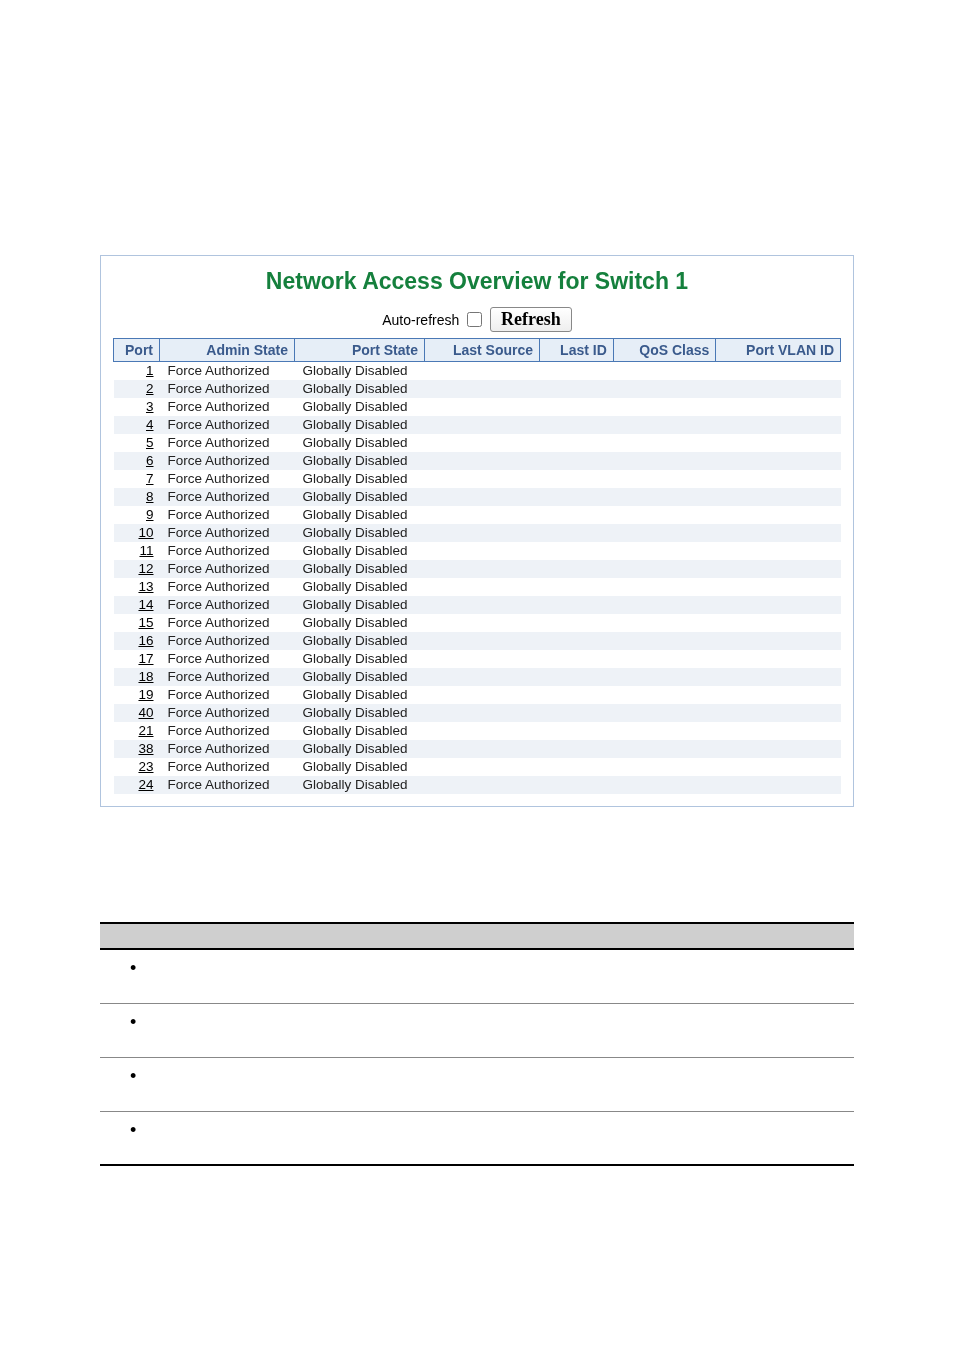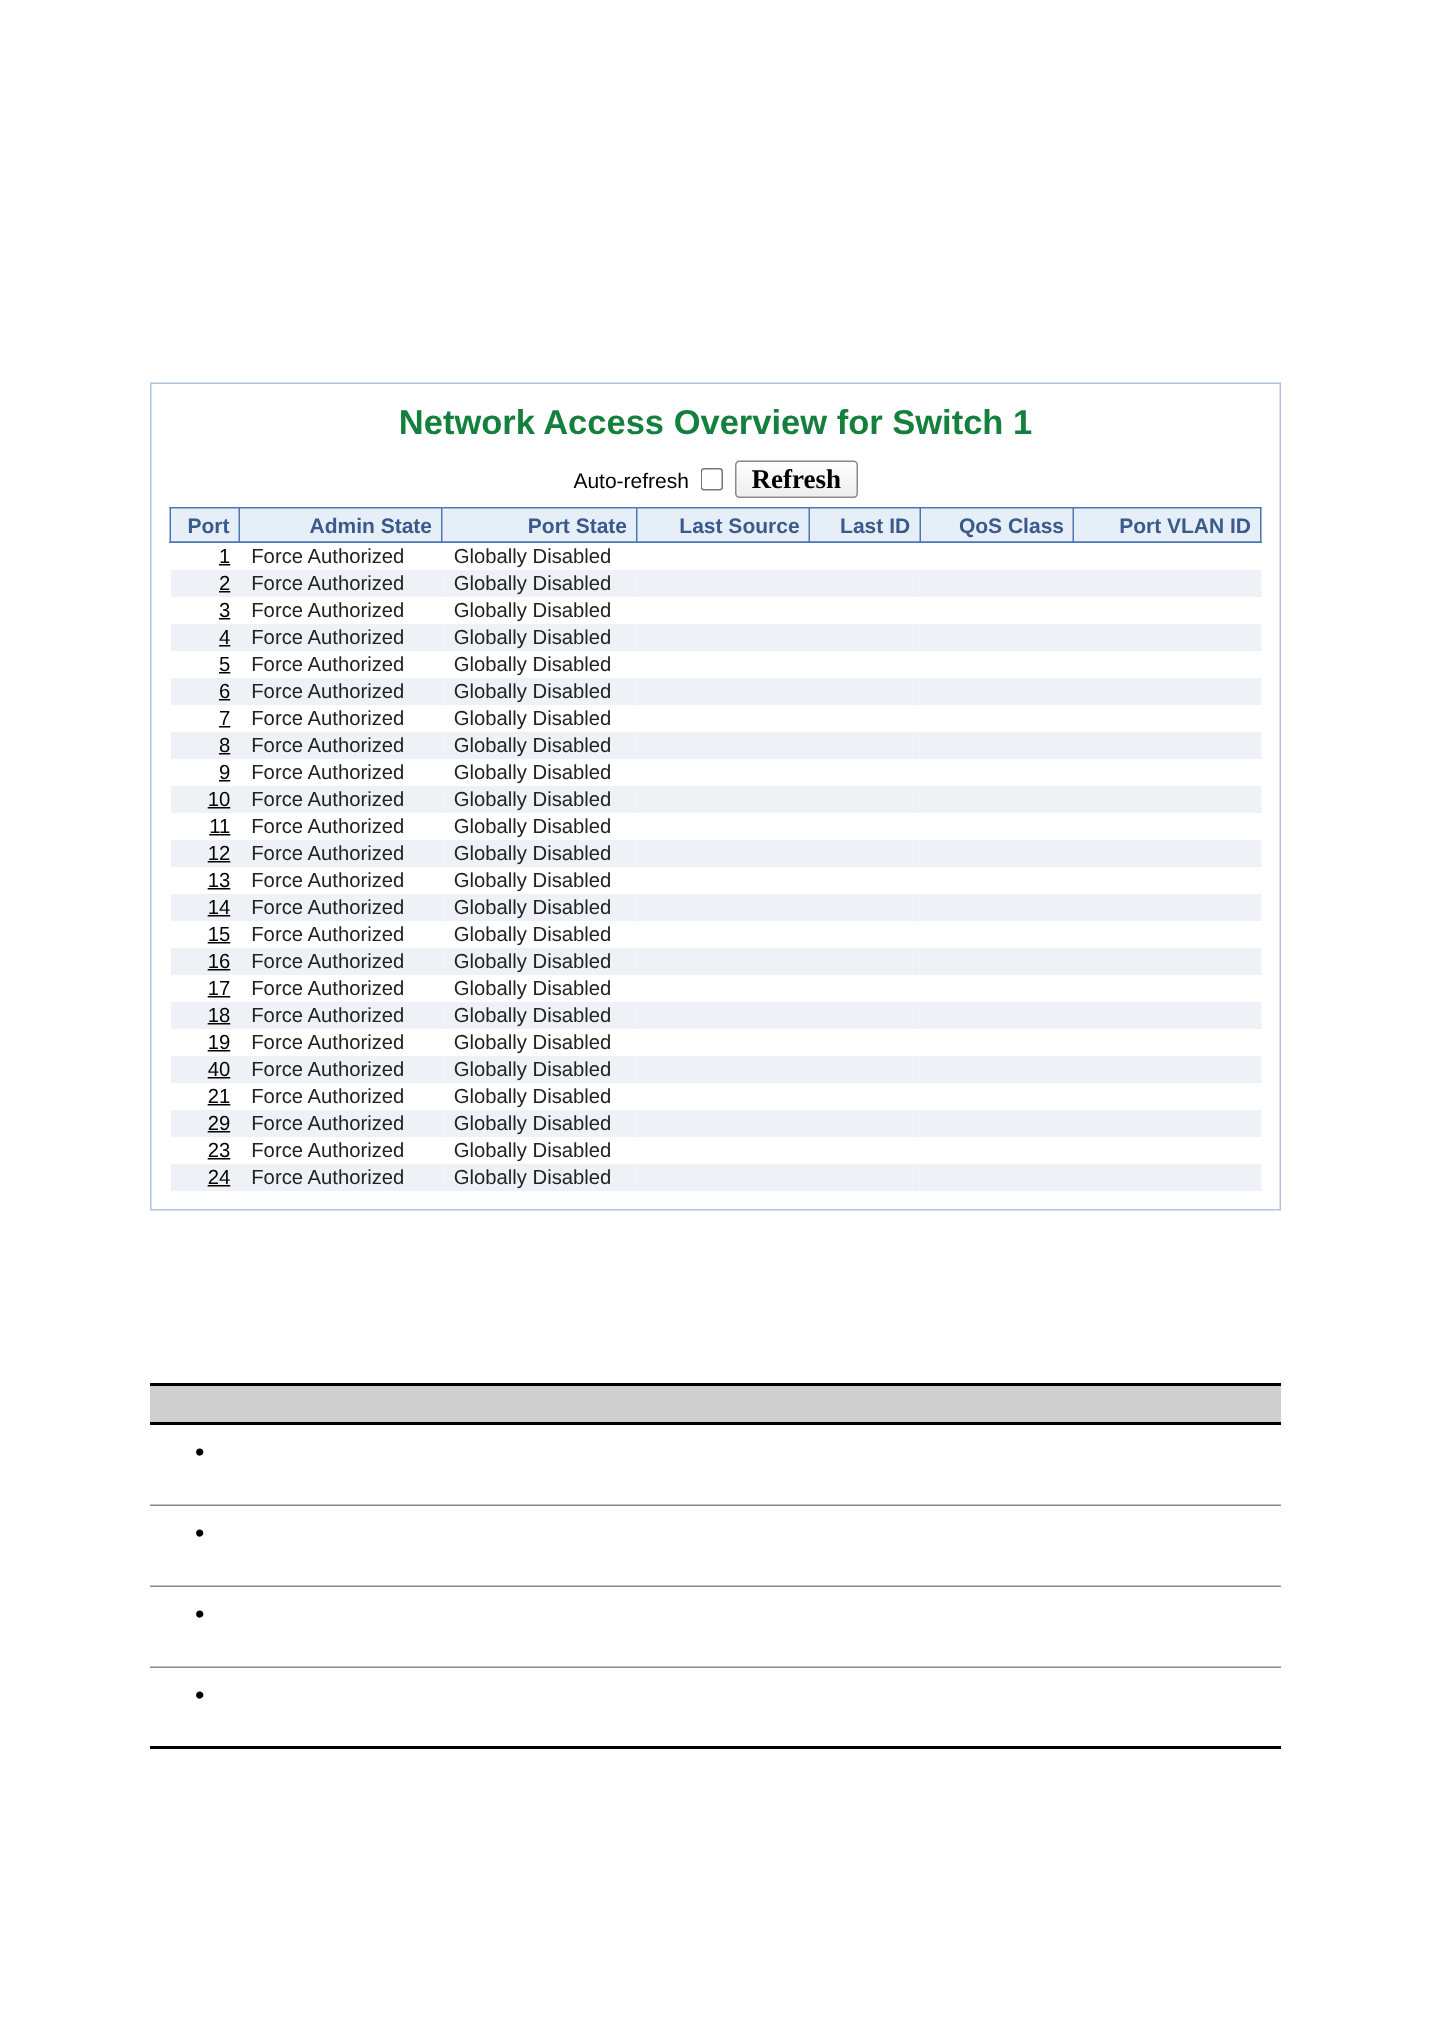--- a/index.html
+++ b/index.html
@@ -324,21 +324,21 @@
         <tr>
           <td class="port-cell"><span class="port-link">21</span></td>
           <td class="admin-cell">Force Authorized</td>
           <td class="state-cell">Globally Disabled</td>
           <td></td>
           <td></td>
           <td></td>
           <td></td>
         </tr>
         <tr>
-          <td class="port-cell"><span class="port-link">29</span></td>
+          <td class="port-cell"><span class="port-link">38</span></td>
           <td class="admin-cell">Force Authorized</td>
           <td class="state-cell">Globally Disabled</td>
           <td></td>
           <td></td>
           <td></td>
           <td></td>
         </tr>
         <tr>
           <td class="port-cell"><span class="port-link">23</span></td>
           <td class="admin-cell">Force Authorized</td>

